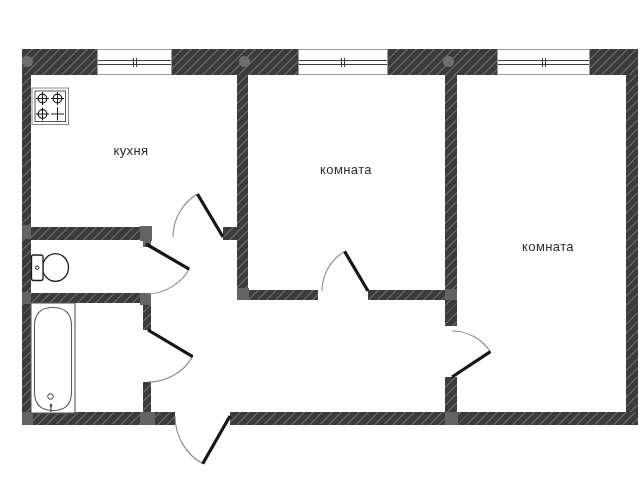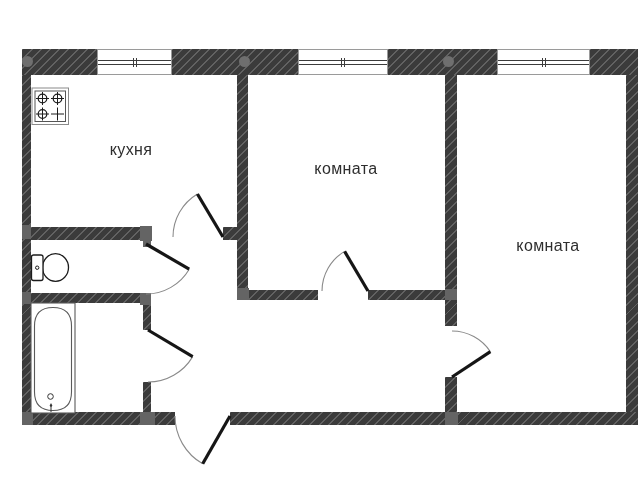--- a/index.html
+++ b/index.html
@@ -32,21 +32,21 @@
   .wline.l2{top:14px;}
   .wtick{position:absolute;top:8px;height:9px;width:1.2px;background:#3c3c3c;}
   .wtick.t1{left:calc(50% - 2px);}
   .wtick.t2{left:calc(50% + 1px);}
   svg.overlay{position:absolute;left:0;top:0;}
   .door-arc{stroke:#8a8a8a;stroke-width:1.1;fill:none;}
   .door-leaf{stroke:#161616;stroke-width:3.2;fill:none;}
   .fixture{stroke:#1c1c1c;fill:#ffffff;}
   .room-label{
     position:absolute;transform:translate(-50%,-50%);
-    font-size:16px;color:#2e2e2e;letter-spacing:0.4px;white-space:nowrap;
+    font-size:13px;color:#2e2e2e;letter-spacing:0.4px;white-space:nowrap;
   }
 </style>
 </head>
 <body>
 
 <div class="canvas">
 
   <div class="wall" style="left:22px;top:49px;width:75px;height:26px;"></div>
   <div class="wall" style="left:172px;top:49px;width:126px;height:26px;"></div>
   <div class="wall" style="left:388px;top:49px;width:109px;height:26px;"></div>

